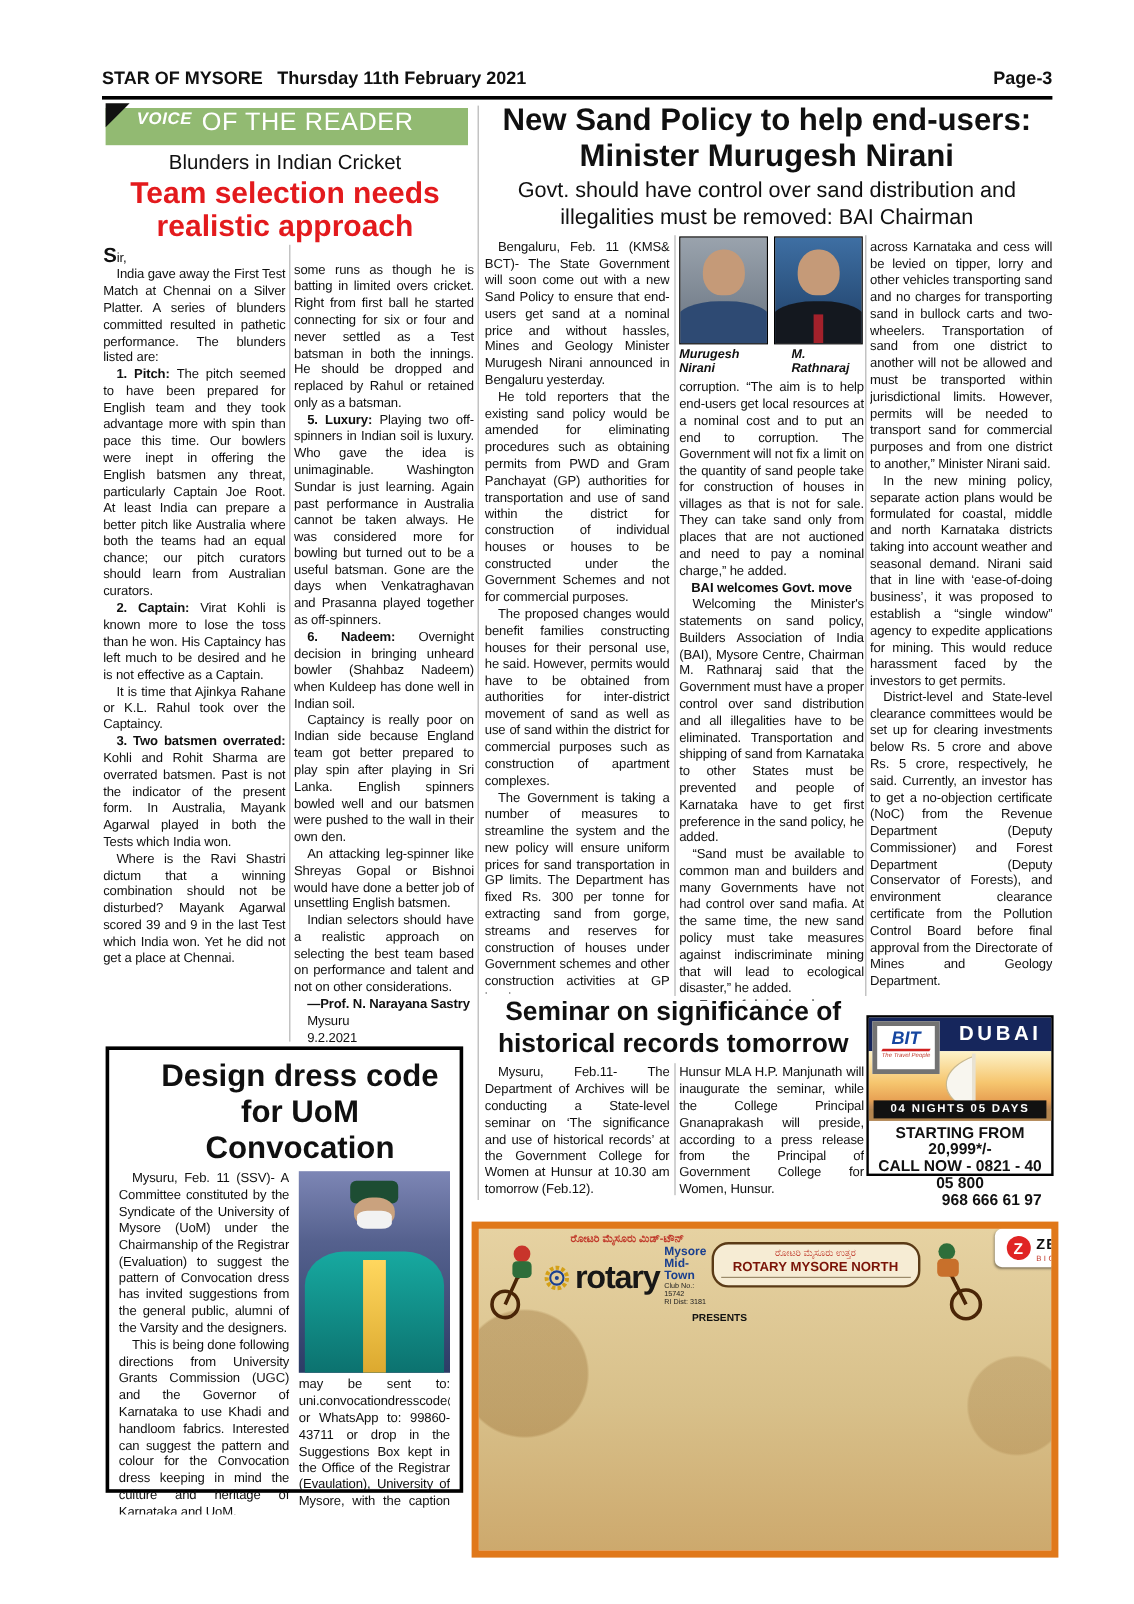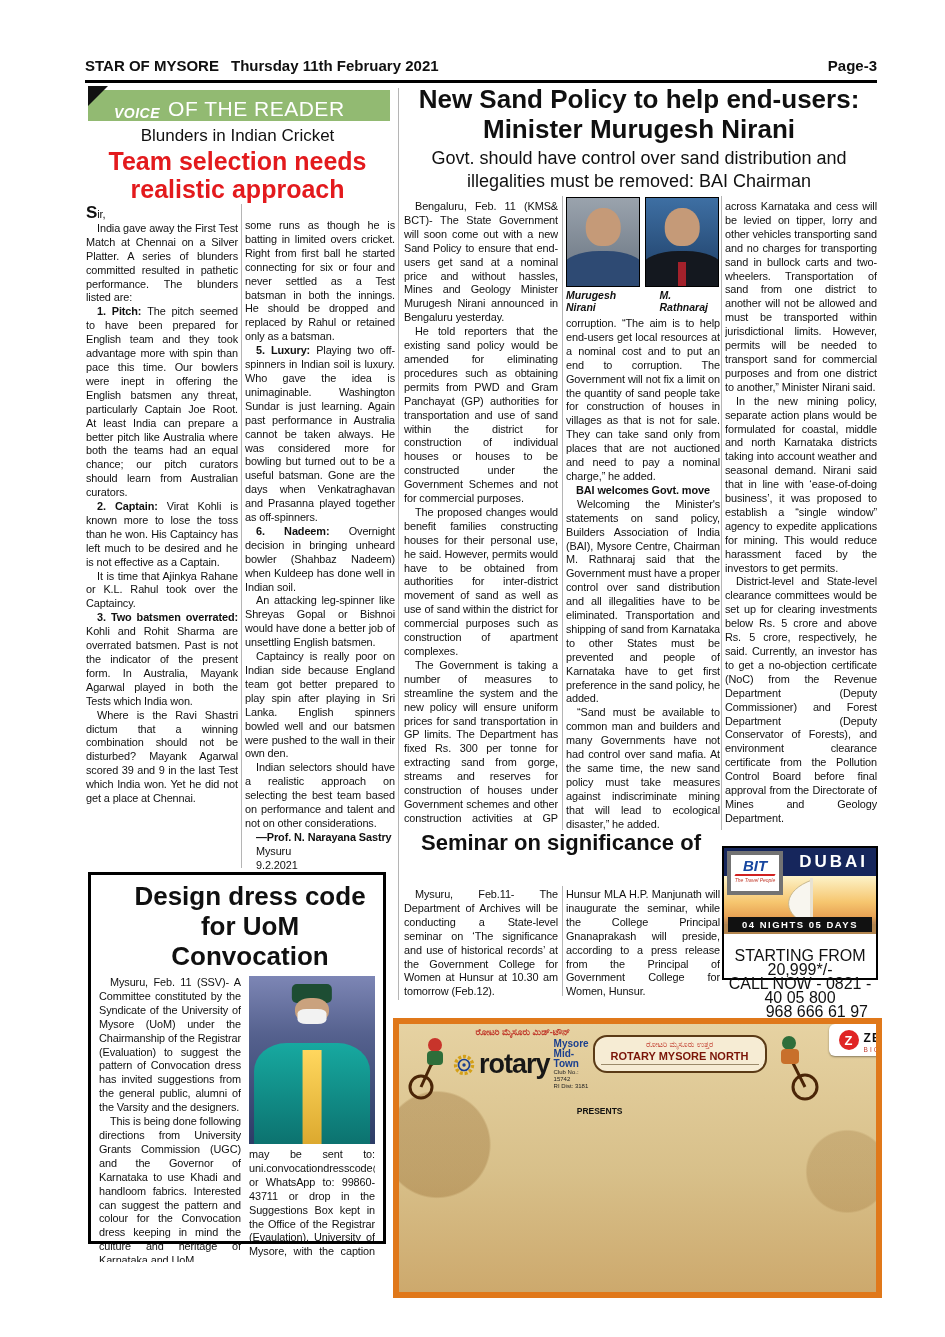--- a/index.html
+++ b/index.html
@@ -7,21 +7,21 @@
         font-family:"Liberation Sans","DejaVu Sans",sans-serif;color:#101010;overflow:hidden;}
   .abs{position:absolute;}
   
   .hdr{left:85px;top:57px;width:792px;height:22px;font-weight:bold;font-size:15px;}
   .hdr .date{position:absolute;left:146px;top:0;}
   .hdr .pg{position:absolute;right:0;top:0;}
   .hrule{left:85px;top:80px;width:792px;height:3px;background:#000;}
   .vrule{width:1px;background:#b5b5b5;}
   
   .voice-banner{left:88px;top:90px;width:302px;height:31px;background:#92ba72;color:#fff;
-      display:flex;align-items:flex-end;gap:8px;padding-left:26px;box-sizing:border-box;}
+      display:flex;align-items:flex-start;gap:8px;padding-left:26px;box-sizing:border-box;}
   .voice-banner .corner{position:absolute;left:0;top:-4px;width:0;height:0;
       border-top:20px solid #111;border-right:20px solid transparent;}
   .voice-banner .v1{font-weight:bold;font-style:italic;font-size:14px;letter-spacing:.5px;}
   .voice-banner .v2{font-size:21px;letter-spacing:.5px;}
   .kicker{left:85px;top:126px;width:305px;text-align:center;font-size:17px;}
   .red-head{left:85px;top:147px;width:305px;text-align:center;color:#e31a1d;font-weight:bold;
       font-size:25px;line-height:28px;}
   .red-head span{display:block;}
   
   .col{font-size:10.9px;line-height:13.9px;letter-spacing:-.1px;text-align:justify;overflow:hidden;}
@@ -67,37 +67,37 @@
   .dubai{left:722px;top:846px;width:156px;height:134px;border:2px solid #000;box-sizing:border-box;background:#fff;}
   .dubai-top{position:relative;height:28px;background:#16265c;color:#fff;display:flex;align-items:center;justify-content:flex-end;padding-right:8px;box-sizing:border-box;}
   .dubai-top .title{font-weight:bold;font-size:17px;letter-spacing:3px;}
   .bit{position:absolute;left:3px;top:3px;width:48px;height:36px;background:#fff;border:4px solid #737373;z-index:3;text-align:center;line-height:1;}
   .bit .b1{font-weight:bold;font-style:italic;font-size:15px;color:#1646a0;display:block;margin-top:3px;}
   .bit .b1:after{content:"";display:block;height:2px;background:#d02020;transform:skewX(-30deg);margin:1px 4px 0 4px;}
   .bit .b2{font-size:5px;color:#c0392b;font-style:italic;display:block;margin-top:2px;}
   .dubai-img{position:relative;height:58px;background:linear-gradient(180deg,#fdf3c9 0%,#f6c66f 45%,#e8a254 70%,#bd8a55 80%,#a97b4d 100%);overflow:hidden;}
   .nights{position:absolute;left:4px;right:4px;bottom:2px;background:#111;color:#fff;font-weight:bold;
       font-size:9.5px;letter-spacing:1.5px;text-align:center;padding:2px 0;}
-  .dubai-txt{padding:3px 4px 0 4px;font-weight:normal;font-size:16px;line-height:14px;text-align:center;margin-top:12px;}
+  .dubai-txt{padding:3px 4px 0 4px;font-weight:bold;font-size:13px;line-height:14px;text-align:center;}
   .dubai-txt .r{text-align:right;padding-right:4px;}
   
   .rotary{left:393px;top:1018px;width:489px;height:280px;border:6px solid #e0781a;box-sizing:border-box;
       background:
         radial-gradient(circle at 8% 45%, rgba(120,70,10,.25) 0 52px, transparent 54px),
         radial-gradient(circle at 94% 55%, rgba(120,70,10,.18) 0 40px, transparent 42px),
         linear-gradient(180deg,#e6d2a2 0%,#d8c08a 55%,#cda96d 100%);
       display:flex;overflow:hidden;}
   .rot-top{display:flex;align-items:flex-start;padding:3px 2px 0 2px;height:78px;}
   .rot-centergrp{flex:1;display:flex;flex-direction:column;align-items:center;}
   .kn-top{font-size:9px;color:#c0392b;font-weight:bold;}
   .logo-row{display:flex;align-items:center;gap:4px;margin-top:1px;}
   .rot-word{font-size:27px;font-weight:bold;letter-spacing:-1px;color:#171717;}
   .club-stack{font-size:10px;font-weight:bold;color:#1a3f8f;line-height:10px;text-align:left;}
   .club-stack .tiny{font-size:6px;color:#222;font-weight:normal;line-height:7px;}
-  .presents{font-size:8.5px;font-weight:bold;color:#111;margin-top:16px;align-self:flex-end;margin-right:-30px;}
+  .presents{font-size:8.5px;font-weight:bold;color:#111;margin-top:3px;align-self:flex-end;margin-right:-30px;}
   .badge{width:158px;background:#f6ecd4;border:2px solid #5a3a16;border-radius:14px;padding:3px 6px;text-align:center;margin-top:8px;}
   .badge .kn{font-size:8px;color:#c0392b;}
   .badge .nm{font-size:11px;font-weight:bold;color:#7a1408;line-height:12px;}
   .badge .ln{height:3px;border-top:1px solid #9b8a6a;margin-top:2px;}
   .zeus-row{display:flex;justify-content:center;height:32px;}
   .zeus{background:#fff;border-radius:6px;display:flex;align-items:center;gap:5px;padding:2px 10px;box-shadow:0 1px 2px rgba(0,0,0,.4);}
   .zeus .zc{width:20px;height:20px;border-radius:50%;background:#e02424;color:#fff;font-weight:bold;
       display:flex;align-items:center;justify-content:center;font-size:13px;}
   .zeus .zt{font-weight:bold;font-size:12px;letter-spacing:1px;}
   .zeus .zs{font-size:6.5px;color:#c0392b;letter-spacing:2px;display:block;}
@@ -159,22 +159,22 @@
         <p>It is time that Ajinkya Rahane or K.L. Rahul took over the Captaincy.</p>
         <p><b>3. Two batsmen overrated: </b>Kohli and Rohit Sharma are overrated batsmen. Past is not the indicator of the present form. In Australia, Mayank Agarwal played in both the Tests which India won.</p>
         <p>Where is the Ravi Shastri dictum that a winning combination should not be disturbed? Mayank Agarwal scored 39 and 9 in the last Test which India won. Yet he did not get a place at Chennai.</p>
       </div>
   </div>
   <div class="abs col cont" style="left:245px;top:219px;width:150px;height:652px;">
     <div class="cont">
         <p>some runs as though he is batting in limited overs cricket. Right from first ball he started connecting for six or four and never settled as a Test batsman in both the innings. He should be dropped and replaced by Rahul or retained only as a batsman.</p>
         <p><b>5. Luxury: </b>Playing two off-spinners in Indian soil is luxury. Who gave the idea is unimaginable. Washington Sundar is just learning. Again past performance in Australia cannot be taken always. He was considered more for bowling but turned out to be a useful batsman. Gone are the days when Venkatraghavan and Prasanna played together as off-spinners.</p>
         <p><b>6. Nadeem: </b>Overnight decision in bringing unheard bowler (Shahbaz Nadeem) when Kuldeep has done well in Indian soil.</p>
+        <p>Captaincy is really poor on Indian side because England team got better prepared to play spin after playing in Sri Lanka. English spinners bowled well and our batsmen were pushed to the wall in their own den.</p>
         <p>An attacking leg-spinner like Shreyas Gopal or Bishnoi would have done a better job of unsettling English batsmen.</p>
-        <p>Captaincy is really poor on Indian side because England team got better prepared to play spin after playing in Sri Lanka. English spinners bowled well and our batsmen were pushed to the wall in their own den.</p>
         <p>Indian selectors should have a realistic approach on selecting the best team based on performance and talent and not on other considerations.</p>
         <p style="font-weight: bold;">—Prof. N. Narayana Sastry</p>
         <p>Mysuru</p>
         <p>9.2.2021</p>
       </div>
   </div>
 
   <div class="abs sand-head">
     <span>New Sand Policy to help end-users:</span>
     <span>Minister Murugesh Nirani</span>
@@ -220,20 +220,21 @@
   <div class="abs col cont" style="left:725px;top:200px;width:152px;height:636px;">
     <div class="cont">
         <p>across Karnataka and cess will be levied on tipper, lorry and other vehicles transporting sand and no charges for transporting sand in bullock carts and two-wheelers. Transportation of sand from one district to another will not be allowed and must be transported within jurisdictional limits. However, permits will be needed to transport sand for commercial purposes and from one district to another,” Minister Nirani said.</p>
         <p>In the new mining policy, separate action plans would be formulated for coastal, middle and north Karnataka districts taking into account weather and seasonal demand. Nirani said that in line with ‘ease-of-doing business’, it was proposed to establish a “single window” agency to expedite applications for mining. This would reduce harassment faced by the investors to get permits.</p>
         <p>District-level and State-level clearance committees would be set up for clearing investments below Rs. 5 crore and above Rs. 5 crore, respectively, he said. Currently, an investor has to get a no-objection certificate (NoC) from the Revenue Department (Deputy Commissioner) and Forest Department (Deputy Conservator of Forests), and environment clearance certificate from the Pollution Control Board before final approval from the Directorate of Mines and Geology Department.</p>
       </div>
   </div>
 
   <div class="abs sem-head">
     <span>Seminar on significance of</span>
+    <span>historical records tomorrow</span>
   </div>
   <div class="abs col" style="left:404px;top:888px;width:154px;height:112px;">
     <div>
         <p>Mysuru, Feb.11- The Department of Archives will be conducting a State-level seminar on ‘The significance and use of historical records’ at the Government College for Women at Hunsur at 10.30 am tomorrow (Feb.12).</p>
       </div>
   </div>
   <div class="abs col cont" style="left:566px;top:888px;width:154px;height:112px;">
     <div class="cont">
         <p>Hunsur MLA H.P. Manjunath will inaugurate the seminar, while the College Principal Gnanaprakash will preside, according to a press release from the Principal of Government College for Women, Hunsur.</p>
       </div>

